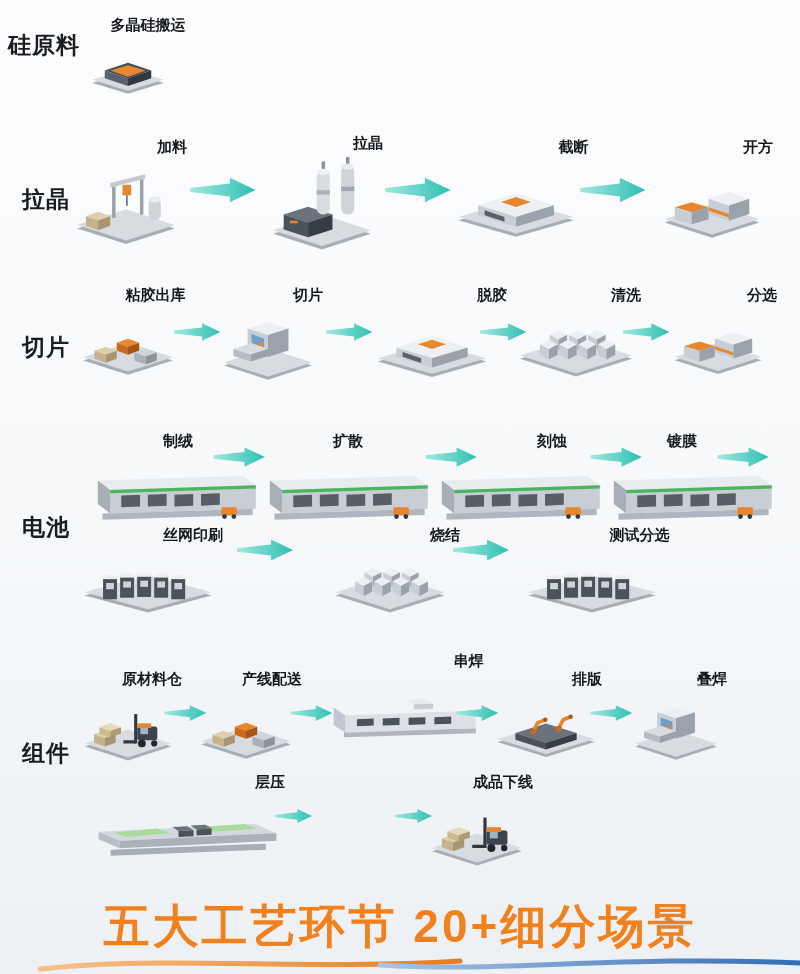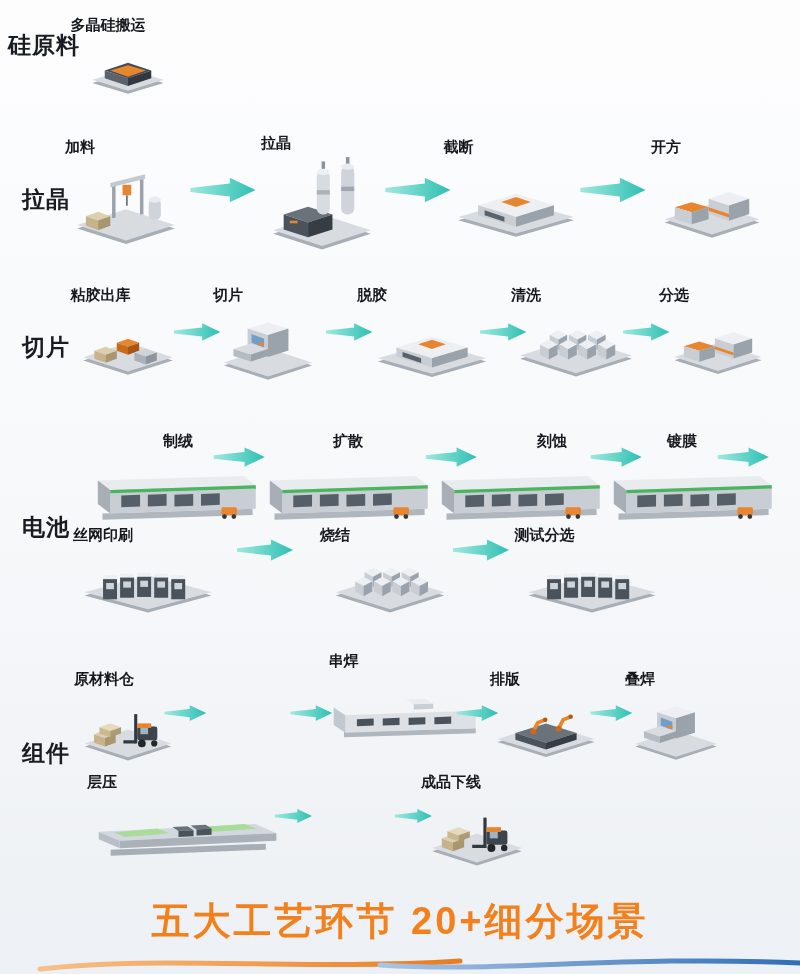--- a/index.html
+++ b/index.html
@@ -1,25 +1,25 @@
 <!DOCTYPE html>
 <html><head>
 <meta charset="utf-8">
 <style>
   html,body{margin:0;padding:0;background:#e9ecf0;}
   .page{position:relative;width:800px;height:974px;overflow:hidden;
     background:linear-gradient(180deg,#fdfdfe 0%,#f6f8fa 55%,#edf0f4 100%);
     font-family:"Liberation Sans",sans-serif;}
   .band-label{position:absolute;font-weight:800;color:#191c20;font-size:23px;letter-spacing:1px;}
-  .station{position:absolute;transform:translateX(-50%);display:flex;flex-direction:column;align-items:flex-start;z-index:1;}
+  .station{position:absolute;transform:translateX(-50%);display:flex;flex-direction:column;align-items:flex-end;z-index:1;}
   .station .lbl{font-size:15px;font-weight:700;color:#15181c;white-space:nowrap;margin-bottom:3px;}
   .station svg{display:block;}
   .arrow{position:absolute;transform:translateX(-50%);z-index:3;}
   .tunnel-band{position:absolute;display:flex;z-index:0;}
-  .title{position:absolute;left:0;right:0;text-align:center;font-size:38px;font-weight:800;color:#f2811d;letter-spacing:3px;}
+  .title{position:absolute;left:0;right:0;text-align:center;font-size:46px;font-weight:800;color:#f2811d;letter-spacing:3px;}
   .wave{position:absolute;left:0;bottom:0;}
   .defs{position:absolute;width:0;height:0;overflow:hidden;}
 </style>
 </head>
 <body>
 
 <svg class="defs" xmlns="http://www.w3.org/2000/svg" aria-hidden="true">
   <defs>
     <linearGradient id="gArrow" x1="0" y1="0" x2="1" y2="0">
       <stop offset="0" stop-color="#9fe9de"></stop>
@@ -411,20 +411,26 @@
   <svg class="arrow" style="left:482px;top:538px" width="72" height="24" viewBox="0 0 58 24">
       <use href="#sym-arrow" xlink:href="#sym-arrow"></use>
     </svg>
 
   <div class="station" style="left:128px;top:670px">
     <div class="lbl">原材料仓</div>
     <svg width="108" height="72" viewBox="0 0 140 92">
         <use href="#sym-forklift" xlink:href="#sym-forklift"></use>
       </svg>
   </div>
+  <div class="station" style="left:246px;top:670px">
+    <div class="lbl">产线配送</div>
+    <svg width="112" height="64" style="margin-top:6px" viewBox="0 0 140 80">
+        <use href="#sym-carts" xlink:href="#sym-carts"></use>
+      </svg>
+  </div>
   <div class="station" style="left:406px;top:652px">
     <div class="lbl">串焊</div>
     <svg width="155" height="58" style="margin-top:10px" viewBox="0 0 240 85">
         <use href="#sym-longline" xlink:href="#sym-longline"></use>
       </svg>
   </div>
   <div class="station" style="left:546px;top:670px">
     <div class="lbl">排版</div>
     <svg width="112" height="66" style="margin-top:4px" viewBox="0 0 150 85">
         <use href="#sym-robots" xlink:href="#sym-robots"></use>

